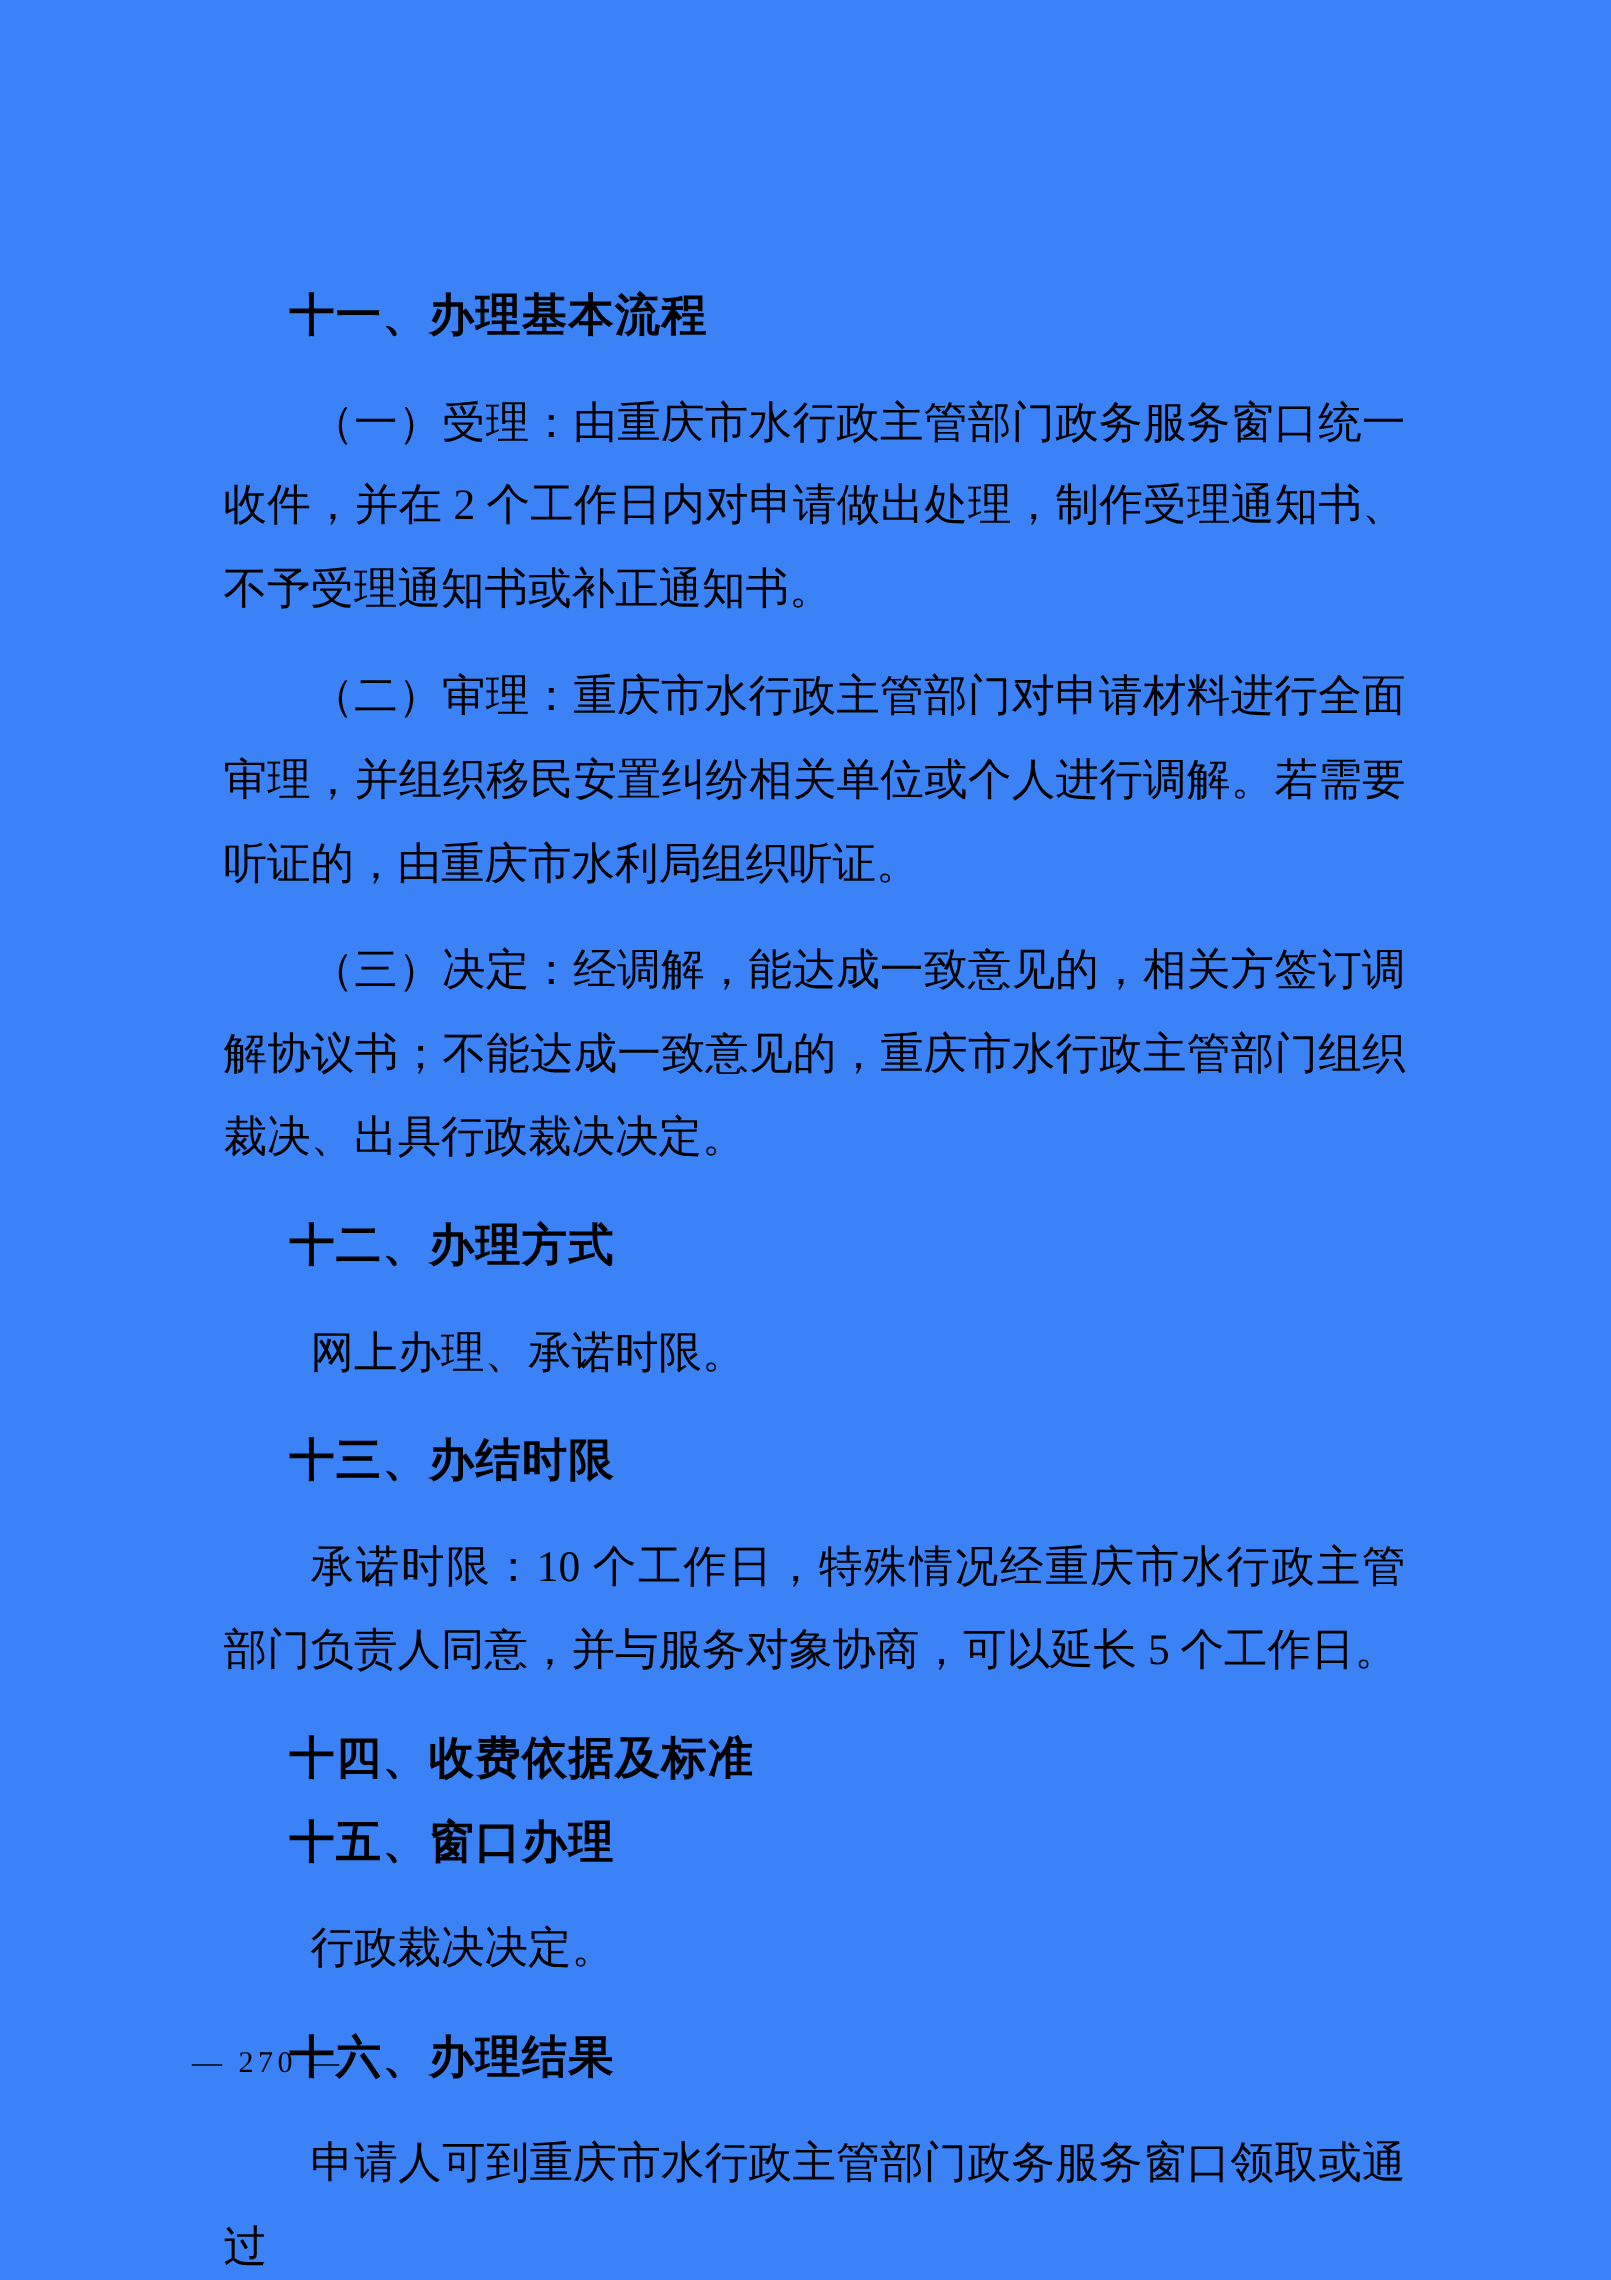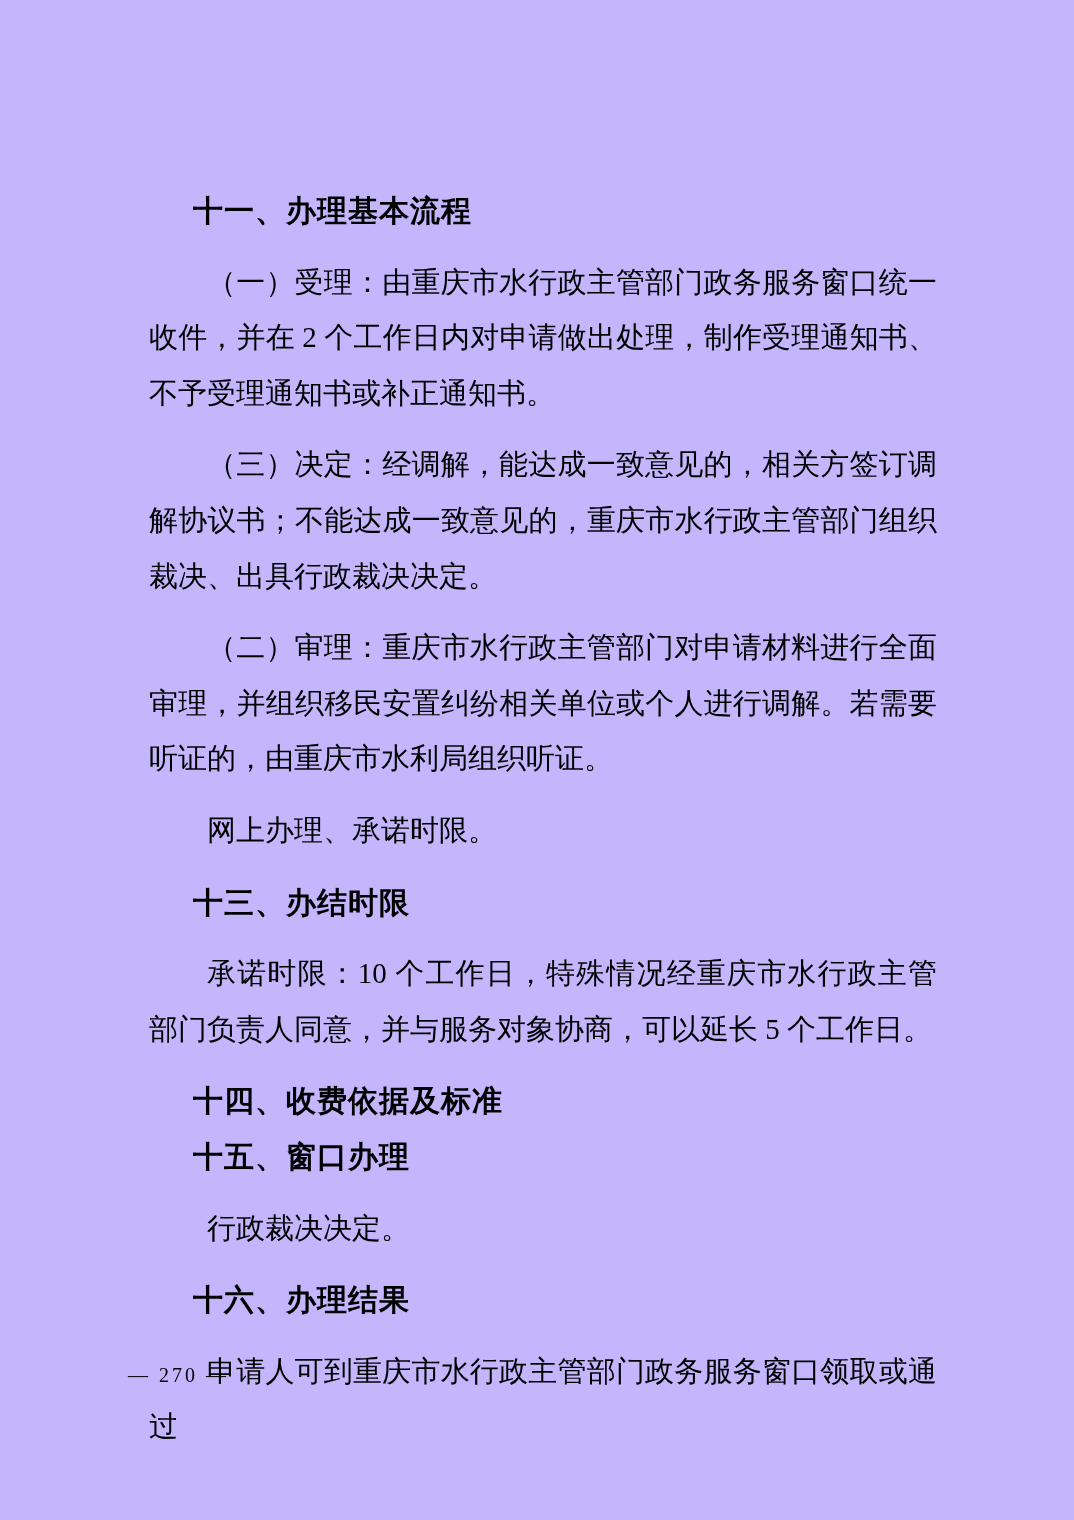--- a/index.html
+++ b/index.html
@@ -4,21 +4,21 @@
 <style>
   html, body {
     margin: 0;
     padding: 0;
     background: #ffffff;
   }
   .page {
     position: relative;
     width: 1074px;
     height: 1520px;
-    background: #c4b5fd;
+    background: #3b82f6;
     color: #000000;
     overflow: hidden;
   }
   .content {
     position: absolute;
     left: 133px;
     top: 183px;
     width: 820px;
   }
   .hd {
@@ -49,22 +49,23 @@
     letter-spacing: 3px;
   }
 </style>
 </head>
 <body>
 
 <div class="page">
   <div class="content">
     <h2 class="hd">十一、办理基本流程</h2>
     <p class="para">（一）受理：由重庆市水行政主管部门政务服务窗口统一收件，并在 2 个工作日内对申请做出处理，制作受理通知书、不予受理通知书或补正通知书。</p>
+    <p class="para">（二）审理：重庆市水行政主管部门对申请材料进行全面审理，并组织移民安置纠纷相关单位或个人进行调解。若需要听证的，由重庆市水利局组织听证。</p>
     <p class="para">（三）决定：经调解，能达成一致意见的，相关方签订调解协议书；不能达成一致意见的，重庆市水行政主管部门组织裁决、出具行政裁决决定。</p>
-    <p class="para">（二）审理：重庆市水行政主管部门对申请材料进行全面审理，并组织移民安置纠纷相关单位或个人进行调解。若需要听证的，由重庆市水利局组织听证。</p>
+    <h2 class="hd">十二、办理方式</h2>
     <p class="para">网上办理、承诺时限。</p>
     <h2 class="hd">十三、办结时限</h2>
     <p class="para">承诺时限：10 个工作日，特殊情况经重庆市水行政主管部门负责人同意，并与服务对象协商，可以延长 5 个工作日。</p>
     <h2 class="hd">十四、收费依据及标准</h2>
     <h2 class="hd">十五、窗口办理</h2>
     <p class="para">行政裁决决定。</p>
     <h2 class="hd">十六、办理结果</h2>
     <p class="para">申请人可到重庆市水行政主管部门政务服务窗口领取或通过</p>
   </div>
   <div class="footer">— 270 —</div>

